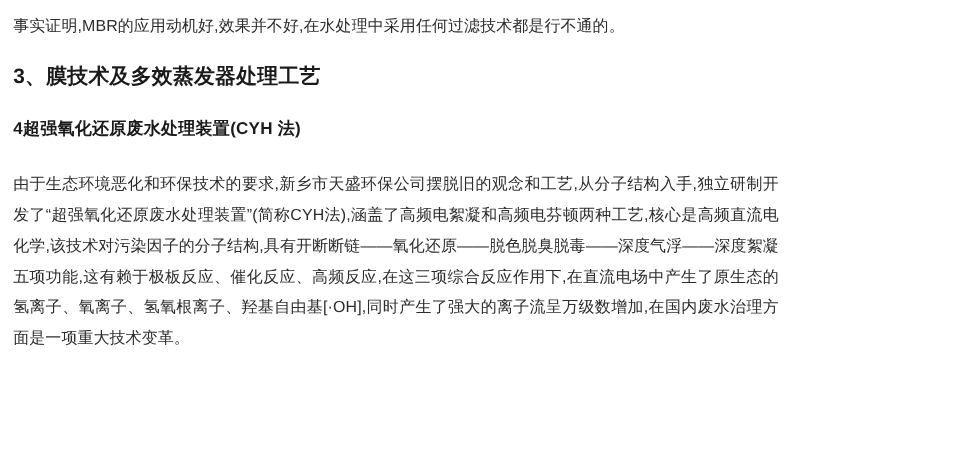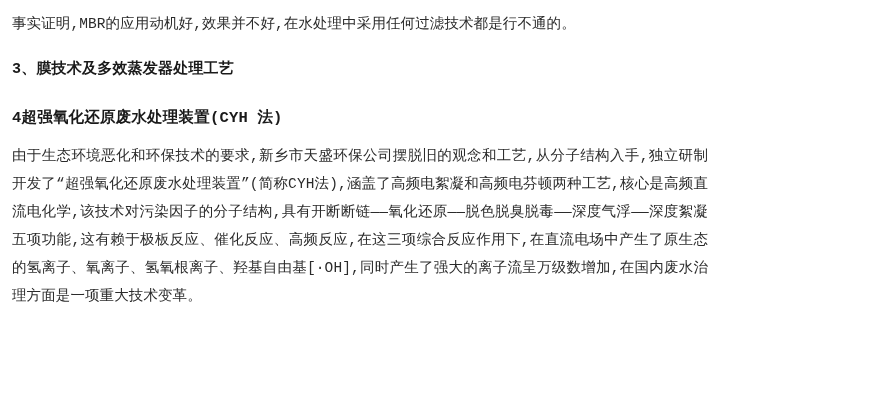--- a/index.html
+++ b/index.html
@@ -11,44 +11,43 @@
     width: 890px;
     height: 409px;
     font-family: "Liberation Sans", "DejaVu Sans", sans-serif;
     color: #262626;
     overflow: hidden;
   }
   .page {
     box-sizing: border-box;
     width: 720px;
     padding: 10px 12px 0 12px;
-    font-family: Liberation Mono, monospace;
   }
   .para {
     font-size: 14.5px;
     line-height: 28px;
     color: #2b2b2b;
     margin: 0 0 14px 0;
     text-align: justify;
     letter-spacing: 0.1px;
   }
   .para.tight {
     margin-bottom: 10px;
   }
   .heading {
-    font-size: 15px;
+    font-size: 19px;
     font-weight: bold;
     line-height: 28px;
     color: #1a1a1a;
     margin: 18px 0 14px 0;
     letter-spacing: 0.2px;
   }
   .heading.sub {
     font-size: 15.5px;
-    margin: 20px 0 10px 0;
+    margin: 20px 0 22px 0;
   }
 </style>
 </head>
 <body>
 
 <div class="page">
 
   <p class="para tight">事实证明,MBR的应用动机好,效果并不好,在水处理中采用任何过滤技术都是行不通的。</p>
 
   <h2 class="heading">3、膜技术及多效蒸发器处理工艺</h2>

